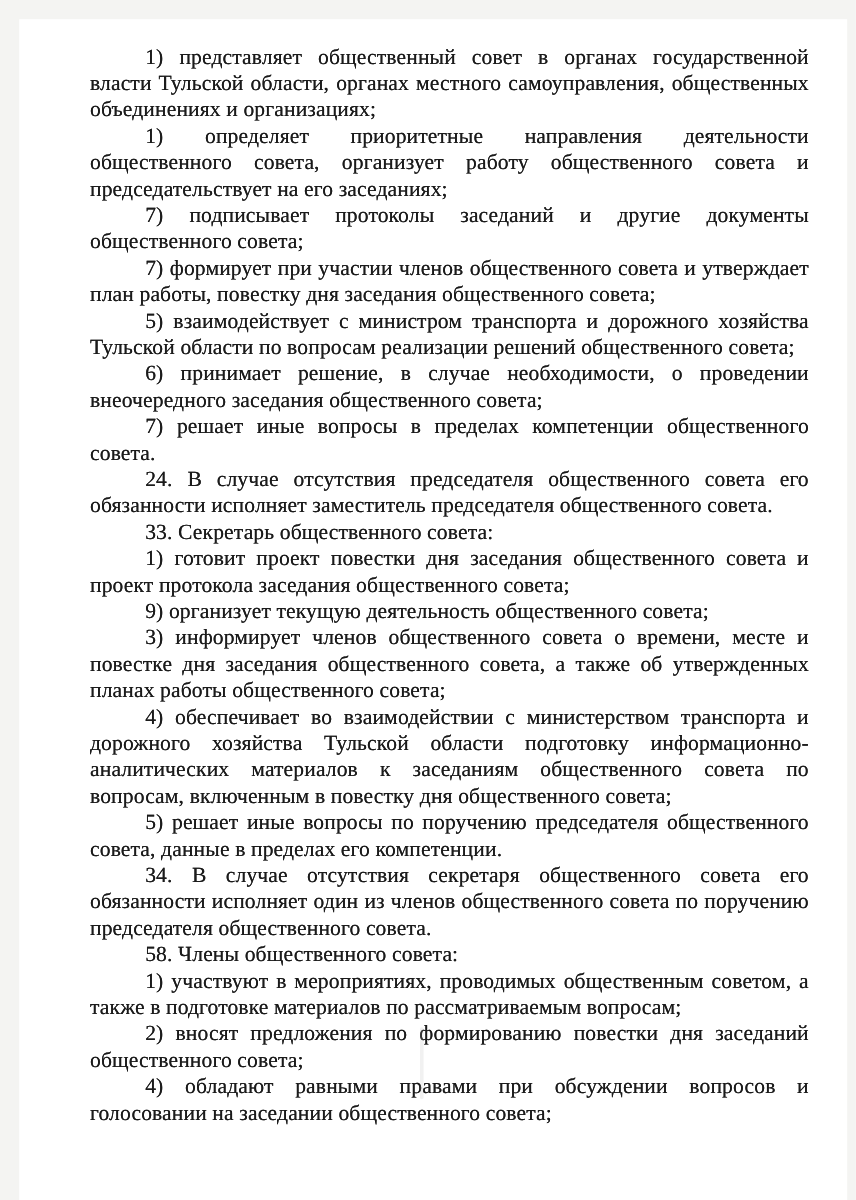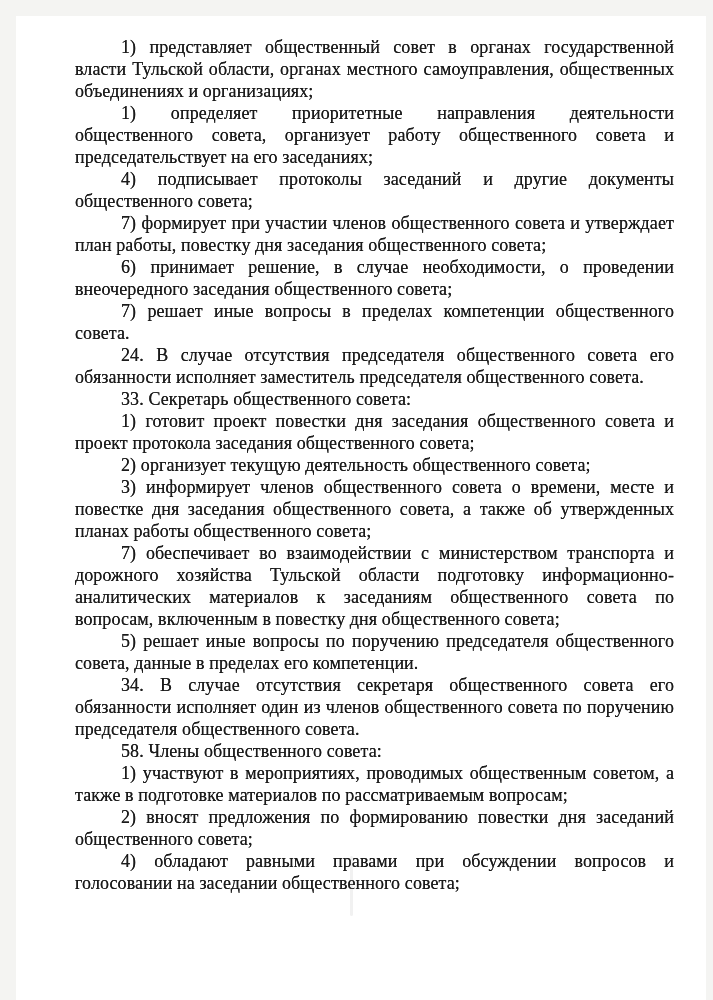--- a/index.html
+++ b/index.html
@@ -44,30 +44,31 @@
     pointer-events: none;
   }
 </style>
 </head>
 <body>
 
 <div class="scan-page">
   <div class="doc-body">
     <p class="para">1) представляет общественный совет в органах государственной власти Тульской области, органах местного самоуправления, общественных объединениях и организациях;</p>
     <p class="para">1) определяет приоритетные направления деятельности общественного совета, организует работу общественного совета и председательствует на его заседаниях;</p>
-    <p class="para">4) подписывает протоколы заседаний и другие документы общественного совета;</p>
+    <p class="para">7) подписывает протоколы заседаний и другие документы общественного совета;</p>
     <p class="para">7) формирует при участии членов общественного совета и утверждает план работы, повестку дня заседания общественного совета;</p>
+    <p class="para">5) взаимодействует с министром транспорта и дорожного хозяйства Тульской области по вопросам реализации решений общественного совета;</p>
     <p class="para">6) принимает решение, в случае необходимости, о проведении внеочередного заседания общественного совета;</p>
     <p class="para">7) решает иные вопросы в пределах компетенции общественного совета.</p>
     <p class="para">24. В случае отсутствия председателя общественного совета его обязанности исполняет заместитель председателя общественного совета.</p>
     <p class="para">33. Секретарь общественного совета:</p>
     <p class="para">1) готовит проект повестки дня заседания общественного совета и проект протокола заседания общественного совета;</p>
-    <p class="para">2) организует текущую деятельность общественного совета;</p>
+    <p class="para">9) организует текущую деятельность общественного совета;</p>
     <p class="para">3) информирует членов общественного совета о времени, месте и повестке дня заседания общественного совета, а также об утвержденных планах работы общественного совета;</p>
-    <p class="para">7) обеспечивает во взаимодействии с министерством транспорта и дорожного хозяйства Тульской области подготовку информационно-аналитических материалов к заседаниям общественного совета по вопросам, включенным в повестку дня общественного совета;</p>
+    <p class="para">4) обеспечивает во взаимодействии с министерством транспорта и дорожного хозяйства Тульской области подготовку информационно-аналитических материалов к заседаниям общественного совета по вопросам, включенным в повестку дня общественного совета;</p>
     <p class="para">5) решает иные вопросы по поручению председателя общественного совета, данные в пределах его компетенции.</p>
     <p class="para">34. В случае отсутствия секретаря общественного совета его обязанности исполняет один из членов общественного совета по поручению председателя общественного совета.</p>
     <p class="para">58. Члены общественного совета:</p>
     <p class="para">1) участвуют в мероприятиях, проводимых общественным советом, а также в подготовке материалов по рассматриваемым вопросам;</p>
     <p class="para">2) вносят предложения по формированию повестки дня заседаний общественного совета;</p>
     <p class="para">4) обладают равными правами при обсуждении вопросов и голосовании на заседании общественного совета;</p>
   </div>
   <div class="scan-artifact"></div>
 </div>
 

